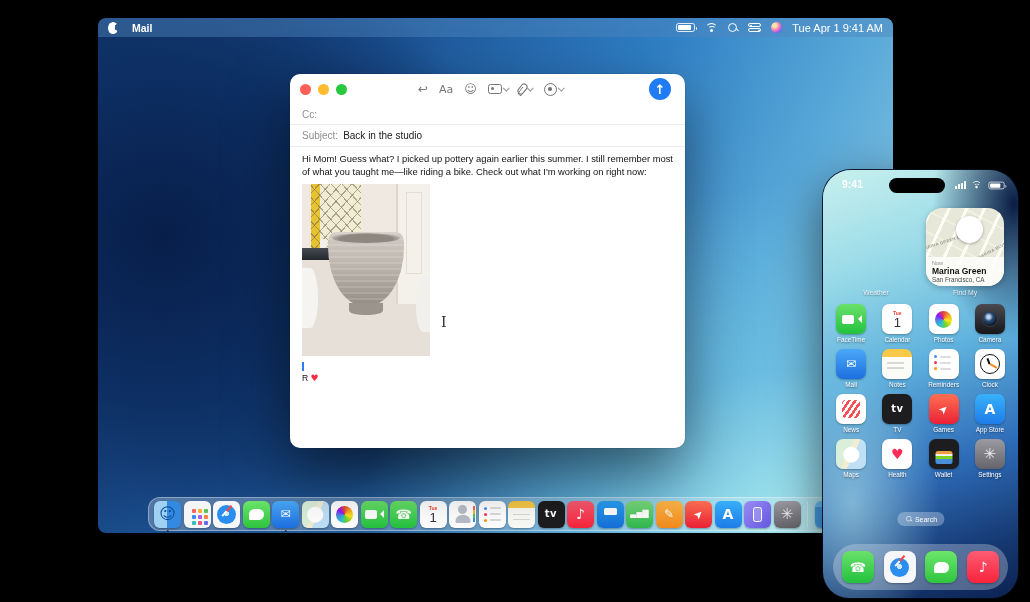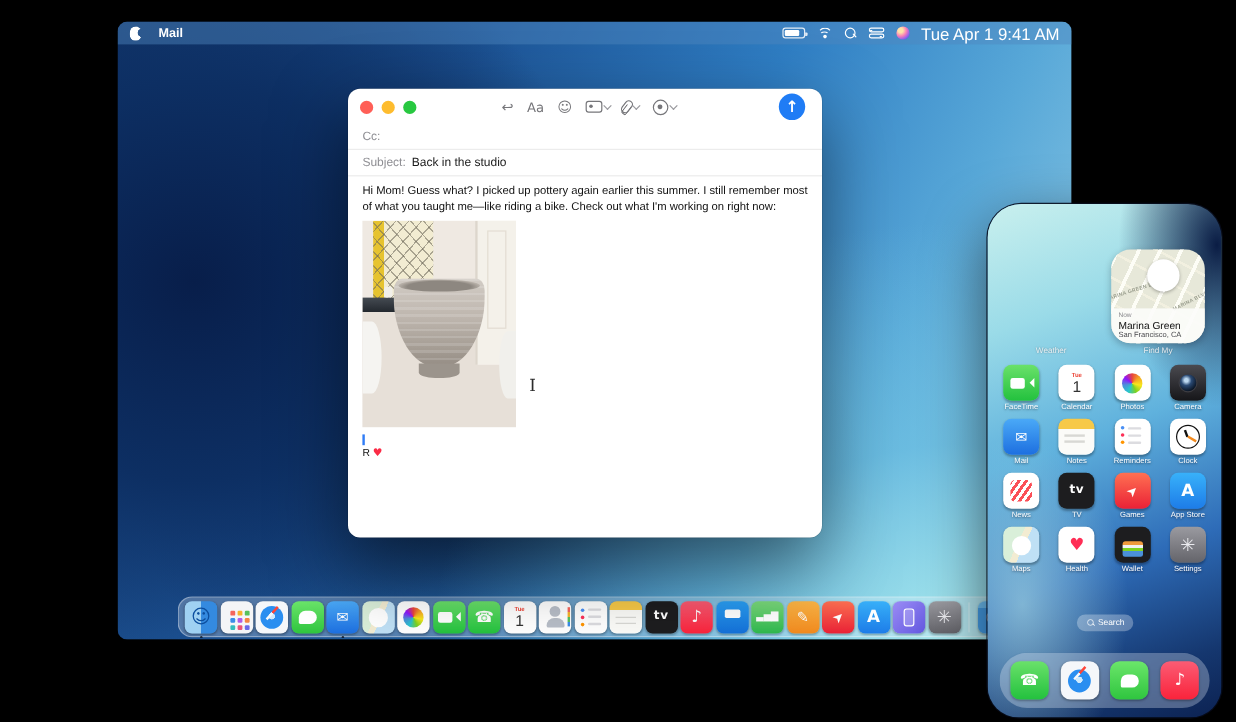--- a/index.html
+++ b/index.html
@@ -34,21 +34,21 @@
   .wifi i:nth-child(3){width:3px;height:3px;margin-left:-1.5px;top:6px;background:#fff;border:none;border-radius:50%}
   .glass{width:10px;height:10px;position:relative;flex:none}
   .glass::before{content:"";position:absolute;left:0;top:0;width:7px;height:7px;border:1.4px solid #fff;border-radius:50%}
   .glass::after{content:"";position:absolute;left:6.5px;top:6.5px;width:4px;height:1.4px;background:#fff;transform:rotate(45deg);border-radius:1px}
   .cc-icon{display:flex;flex-direction:column;gap:1.5px;flex:none}
   .cc-icon i{width:13px;height:3.6px;border:.9px solid #fff;border-radius:2px;position:relative}
   .cc-icon i:first-child::before{content:"";position:absolute;left:.5px;top:.4px;width:1.8px;height:1.8px;border-radius:50%;background:#fff}
   .cc-icon i:last-child::before{content:"";position:absolute;right:.5px;top:.4px;width:1.8px;height:1.8px;border-radius:50%;background:#fff}
   .orb{width:11px;height:11px;border-radius:50%;flex:none;
     background:radial-gradient(circle at 32% 30%,#ffe3a8 0 18%,#fa7fb8 45%,#8a5ff0 72%,#4a3ab8 100%)}
-  #menu-clock{font-size:14px;white-space:nowrap}
+  #menu-clock{font-size:11px;white-space:nowrap}
   
   #compose{position:absolute;left:192px;top:56px;width:395px;height:374px;background:#fff;border-radius:10px;
     box-shadow:0 25px 60px rgba(0,0,0,.5),0 0 0 .5px rgba(0,0,0,.15);z-index:5;font-size:10px;color:#1a1a1a}
   #titlebar{position:relative;height:30px}
   .lights{position:absolute;left:10px;top:10px;display:flex;gap:7px}
   .light{width:11px;height:11px;border-radius:50%}
   .l-close{background:#ff5f57}.l-min{background:#febc2e}.l-zoom{background:#28c840}
   #tools{position:absolute;left:128px;top:0;height:30px;display:flex;align-items:center;gap:11px;color:#76767a}
   .tbtn{display:flex;align-items:center;gap:2px;color:#76767a}
   .tglyph{font-family:"DejaVu Sans",sans-serif;font-size:12px;line-height:1}
@@ -233,21 +233,21 @@
     box-shadow:0 1px 3px rgba(0,0,0,.3)}
   .fm-pin::before{content:"";position:absolute;left:2px;top:2px;width:23px;height:23px;border-radius:50%;
     background:
       radial-gradient(ellipse 8px 6px at 50% 88%,#46566e 0 99%,transparent 100%),
       radial-gradient(circle 5px at 50% 42%,#e8b088 0 99%,transparent 100%),
       radial-gradient(ellipse 7px 5px at 50% 26%,#33261f 0 99%,transparent 100%),
       linear-gradient(180deg,#c3b4ee,#a democratic392e0)}
   .fm-pin::after{content:"";position:absolute;left:50%;bottom:-4px;margin-left:-3px;border:3.5px solid transparent;border-top:5px solid #fff}
   .fm-panel{position:absolute;left:0;right:0;bottom:0;height:29px;background:rgba(252,252,250,.92);padding:2.5px 6px}
   .fm-now{font-size:5.5px;color:#8a8a8e}
-  .fm-title{font-size:8.5px;font-weight:normal;color:#111;line-height:1.2}
+  .fm-title{font-size:8.5px;font-weight:bold;color:#111;line-height:1.2}
   .fm-sub{font-size:6.3px;color:#4a4a4e}
   .widget-label{position:absolute;top:119px;width:78px;text-align:center;font-size:6.8px;color:rgba(255,255,255,.85);
     text-shadow:0 .5px 1.5px rgba(0,0,20,.4)}
   #wl-weather{left:14px}#wl-findmy{left:103px}
   
   #phone-grid{position:absolute;left:5px;right:5px;top:134px;display:grid;grid-template-columns:repeat(4,1fr);
     row-gap:6px;justify-items:center}
   .papp{display:flex;flex-direction:column;align-items:center;gap:2px;width:44px}
   .papp .app-icon{width:30px;height:30px;border-radius:7px}
   .plabel{font-size:6.4px;color:#fff;white-space:nowrap;text-shadow:0 .5px 2px rgba(0,0,20,.55)}
@@ -466,20 +466,38 @@
       </div>
       <div class="dock-item" title="Trash">
         <div class="app-icon ic-trash">
           <span class="glyph"></span>
         </div>
       </div>
     </div>
 </div>
 
 <div id="iphone">
+  <div id="p-status">
+    <span id="p-time">9:41</span>
+    <span id="island"></span>
+    <span id="p-status-right">
+      <span class="sigbars">
+          <i></i>
+          <i></i>
+          <i></i>
+          <i></i>
+        </span>
+      <span class="wifi small">
+          <i></i>
+          <i></i>
+          <i></i>
+        </span>
+      <span class="batt small"></span>
+    </span>
+  </div>
 
   <div class="widget" id="w-findmy">
     <div class="roads"></div>
     <span class="street s1">MARINA GREEN DR</span>
     <span class="street s2">MARINA BLVD</span>
     <div class="fm-pin"></div>
     <div class="fm-panel">
       <div class="fm-now">Now</div>
       <div class="fm-title">Marina Green</div>
       <div class="fm-sub">San Francisco, CA</div>

